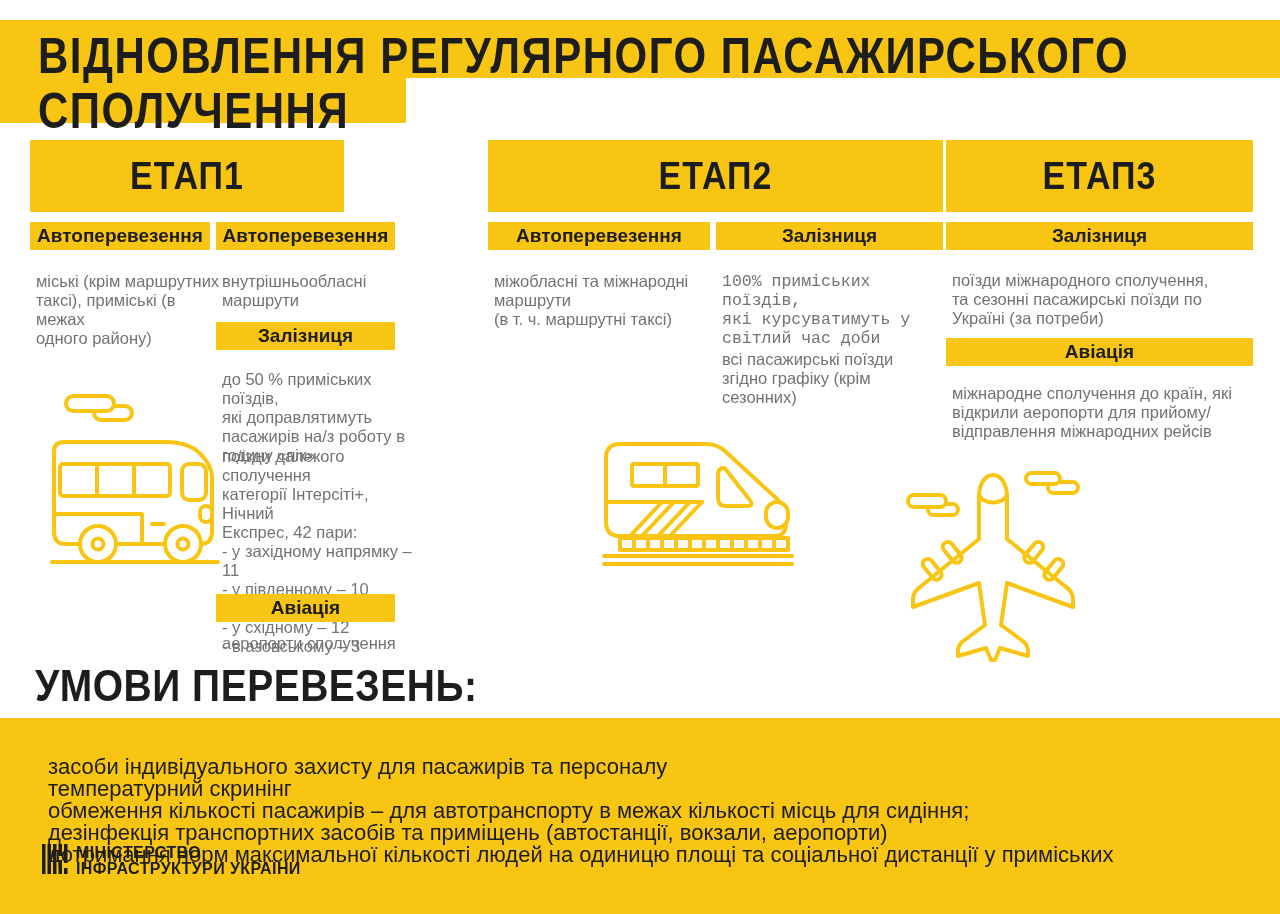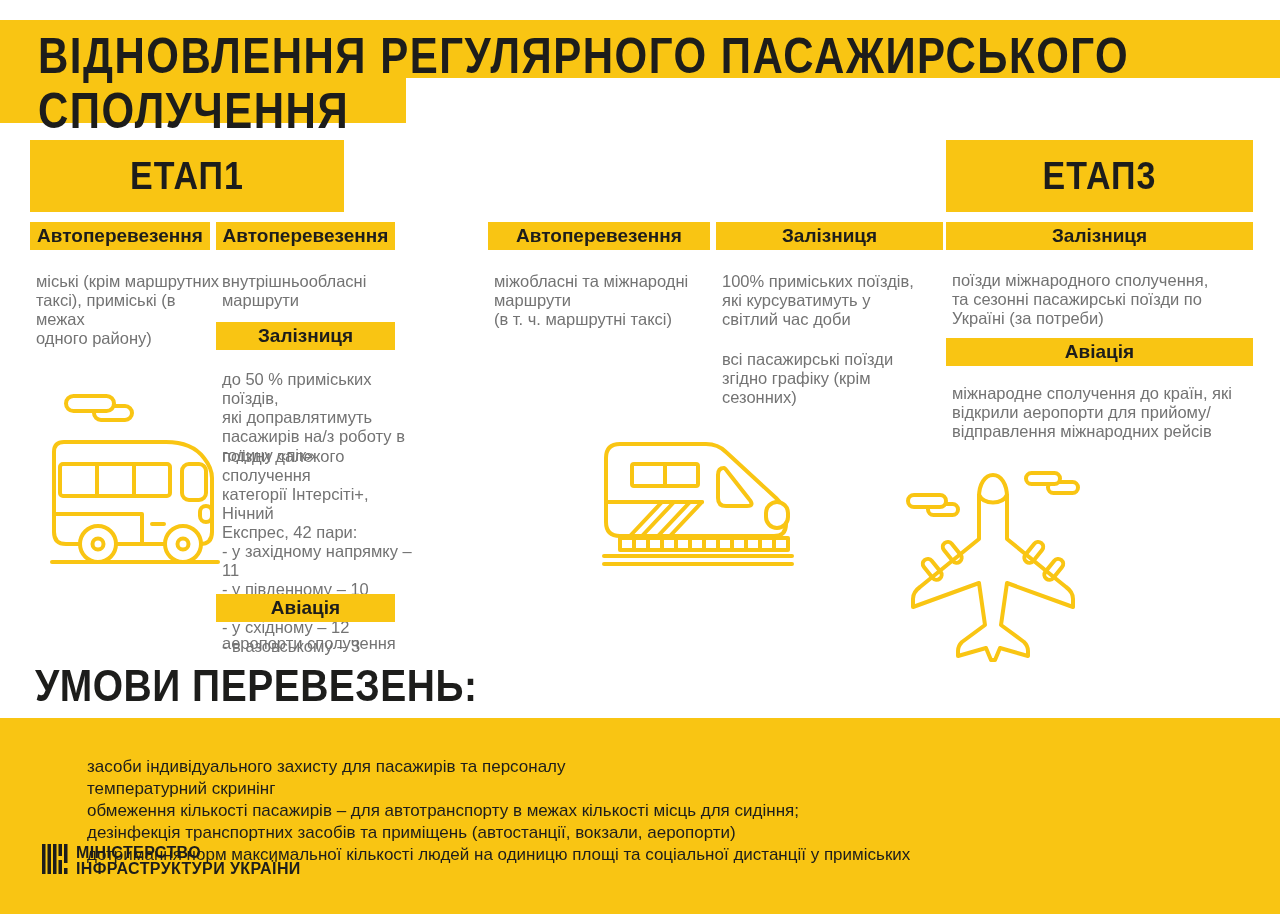--- a/index.html
+++ b/index.html
@@ -28,54 +28,57 @@
   .sb-avia1{left:216px;width:179px;top:594px;}
   .sb-avia3{left:946px;width:307px;top:338px;}
 
   .bodytext{position:absolute;font-size:16.5px;line-height:19px;color:#737373;white-space:pre-line;}
   .t-s1c1{left:36px;top:272px;width:190px;}
   .t-s1c2{left:222px;top:272px;width:190px;}
   .t-rail1a{left:222px;top:370px;width:195px;}
   .t-rail1b{left:222px;top:447px;width:195px;}
   .t-avia1{left:222px;top:634px;width:195px;}
   .t-s2c1{left:494px;top:272px;width:230px;}
-  .t-s2c2a{left:722px;top:272px;width:230px;}
+  .t-s2c2a{left:722px;top:272px;width:230px;font-family:Liberation Mono, monospace;}
   .t-s2c2b{left:722px;top:350px;width:230px;}
   .t-s3rail{left:952px;top:271px;width:305px;}
   .t-s3avia{left:952px;top:384px;width:305px;}
 
   .icon-svg{position:absolute;}
   .bus-pos{left:40px;top:388px;}
   .train-pos{left:590px;top:426px;}
   .plane-pos{left:898px;top:465px;}
 
   .conditions-heading{position:absolute;left:35px;top:662px;font-size:39px;font-weight:bold;
                       letter-spacing:0.5px;color:#1d1d1b;transform:scaleY(1.12);transform-origin:left top;
                       white-space:nowrap;}
   .conditions-box{position:absolute;left:0;top:718px;width:1280px;height:196px;background:#F9C513;}
-  .conditions-list{position:absolute;left:48px;top:38px;font-size:17px;line-height:22px;color:#1d1d1b;margin-left:39px;}
+  .conditions-list{position:absolute;left:48px;top:38px;font-size:22px;line-height:22px;color:#1d1d1b;}
 
   .logo-bars{position:absolute;left:42px;top:126px;}
   .logo-text{position:absolute;left:76px;top:127px;font-size:16px;font-weight:bold;
              line-height:16px;letter-spacing:0.4px;color:#1d1d1b;}
   .stroke-ic{fill:none;stroke:#F9C513;stroke-width:4;stroke-linecap:round;stroke-linejoin:round;}
   .stroke-ic-w{fill:#ffffff;stroke:#F9C513;stroke-width:4;stroke-linecap:round;stroke-linejoin:round;}
 </style>
 </head>
 <body>
 
 <div class="canvas">
 
   <div class="band title-band1"></div>
   <div class="band title-band2"></div>
   <div class="title-line title-l1">ВІДНОВЛЕННЯ РЕГУЛЯРНОГО ПАСАЖИРСЬКОГО</div>
   <div class="title-line title-l2">СПОЛУЧЕННЯ</div>
 
   <div class="stage-block s1">
     <span class="stage-label">ЕТАП1</span>
+  </div>
+  <div class="stage-block s2">
+    <span class="stage-label">ЕТАП2</span>
   </div>
   <div class="stage-block s3">
     <span class="stage-label">ЕТАП3</span>
   </div>
 
   <div class="subbar sb-s1c1">Автоперевезення</div>
   <div class="subbar sb-s1c2">Автоперевезення</div>
   <div class="subbar sb-s2c1">Автоперевезення</div>
   <div class="subbar sb-s2c2">Залізниця</div>
   <div class="subbar sb-s3">Залізниця</div>

